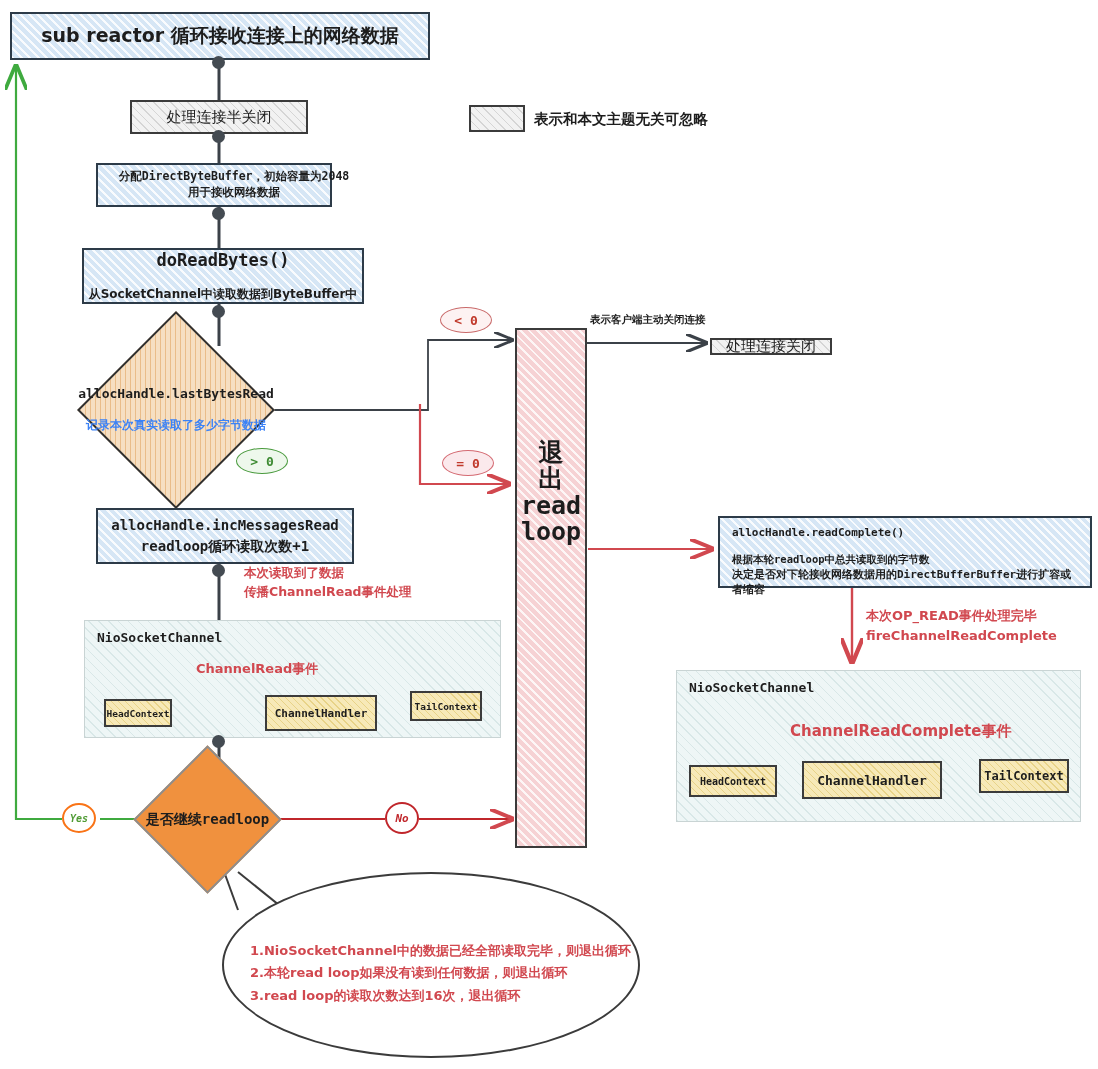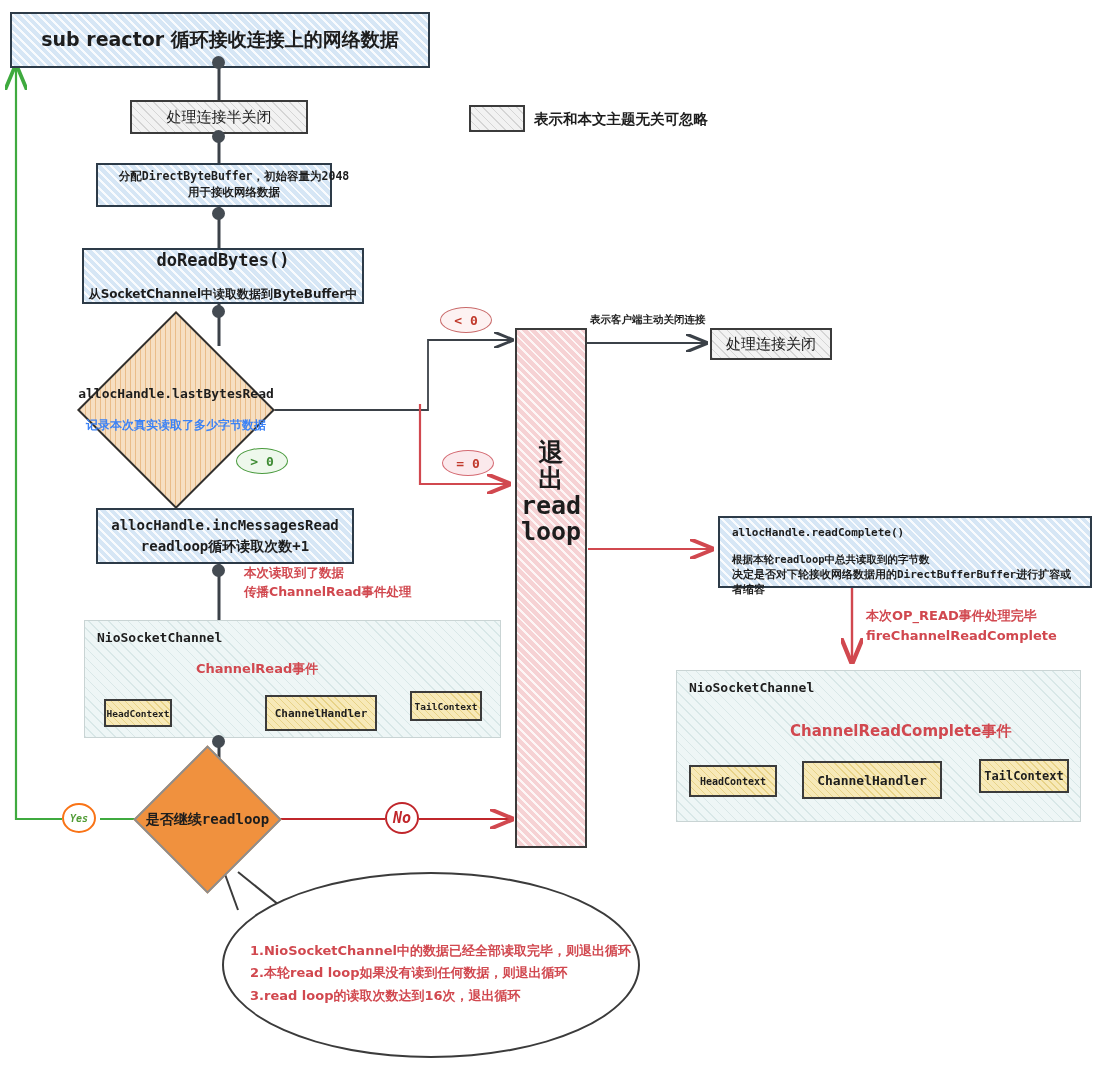--- a/index.html
+++ b/index.html
@@ -69,21 +69,21 @@
   .hatch-lightcyan {
     background-color: #eef6f6;
     background-image: repeating-linear-gradient(45deg,
         rgba(214,230,230,.9) 0px, rgba(214,230,230,.9) 1px,
         rgba(255,255,255,0) 1px, rgba(255,255,255,0) 7px);
     border: 1px solid #c9d4d4;
   }
 
   
   #title-box {
-    left: 10px; top: 12px; width: 420px; height: 56px;
+    left: 10px; top: 12px; width: 420px; height: 48px;
     font-size: 19px; font-weight: bold; color: #1d1d1d;
   }
   #half-close-box {
     left: 130px; top: 100px; width: 178px; height: 34px;
     font-size: 15px; color: #1d1d1d; align-items: center;
   }
   #alloc-buffer-box {
     left: 96px; top: 163px; width: 236px; height: 44px;
     font-size: 11.5px; font-weight: bold; color: #1d1d1d;
     font-family: "DejaVu Sans Mono","Liberation Mono", monospace;
@@ -110,21 +110,21 @@
   #exit-readloop-box {
     left: 515px; top: 328px; width: 72px; height: 520px;
     justify-content: flex-start;
     padding-top: 110px;
     color: #1d1d1d;
     font-size: 25px; font-weight: bold;
     font-family: "DejaVu Sans Mono","Liberation Mono", monospace;
     line-height: 1.05;
   }
   #handle-close-box {
-    left: 710px; top: 328px; width: 122px; height: 32px;
+    left: 710px; top: 338px; width: 122px; height: 17px;
     font-size: 15px; color: #1d1d1d; text-align: center;
   }
 
   #read-complete-box {
     left: 718px; top: 516px; width: 374px; height: 72px;
     display: block; text-align: left;
     padding: 8px 10px 6px 12px;
     color: #1d1d1d;
     font-family: "DejaVu Sans Mono","Liberation Mono", monospace;
   }
@@ -258,21 +258,21 @@
     border: 1.8px solid #4b9b3f; color: #3e8b33; font-size: 13px;
     background: #eef8ec;
   }
   #pill-yes {
     left: 62px; top: 803px; width: 34px; height: 30px;
     border: 2px solid #f97316; color: #4f9b34; font-size: 10px;
     background: #fff; font-style: italic;
   }
   #pill-no {
     left: 385px; top: 802px; width: 34px; height: 32px;
-    border: 2.3px solid #c0262b; color: #c0262b; font-size: 15px;
+    border: 2.3px solid #c0262b; color: #c0262b; font-size: 11px;
     background: #fff; font-style: italic;
   }
 
   
   .dot {
     position: absolute; width: 13px; height: 13px;
     border-radius: 50%; background: #444b52; z-index: 6;
   }
 
   

